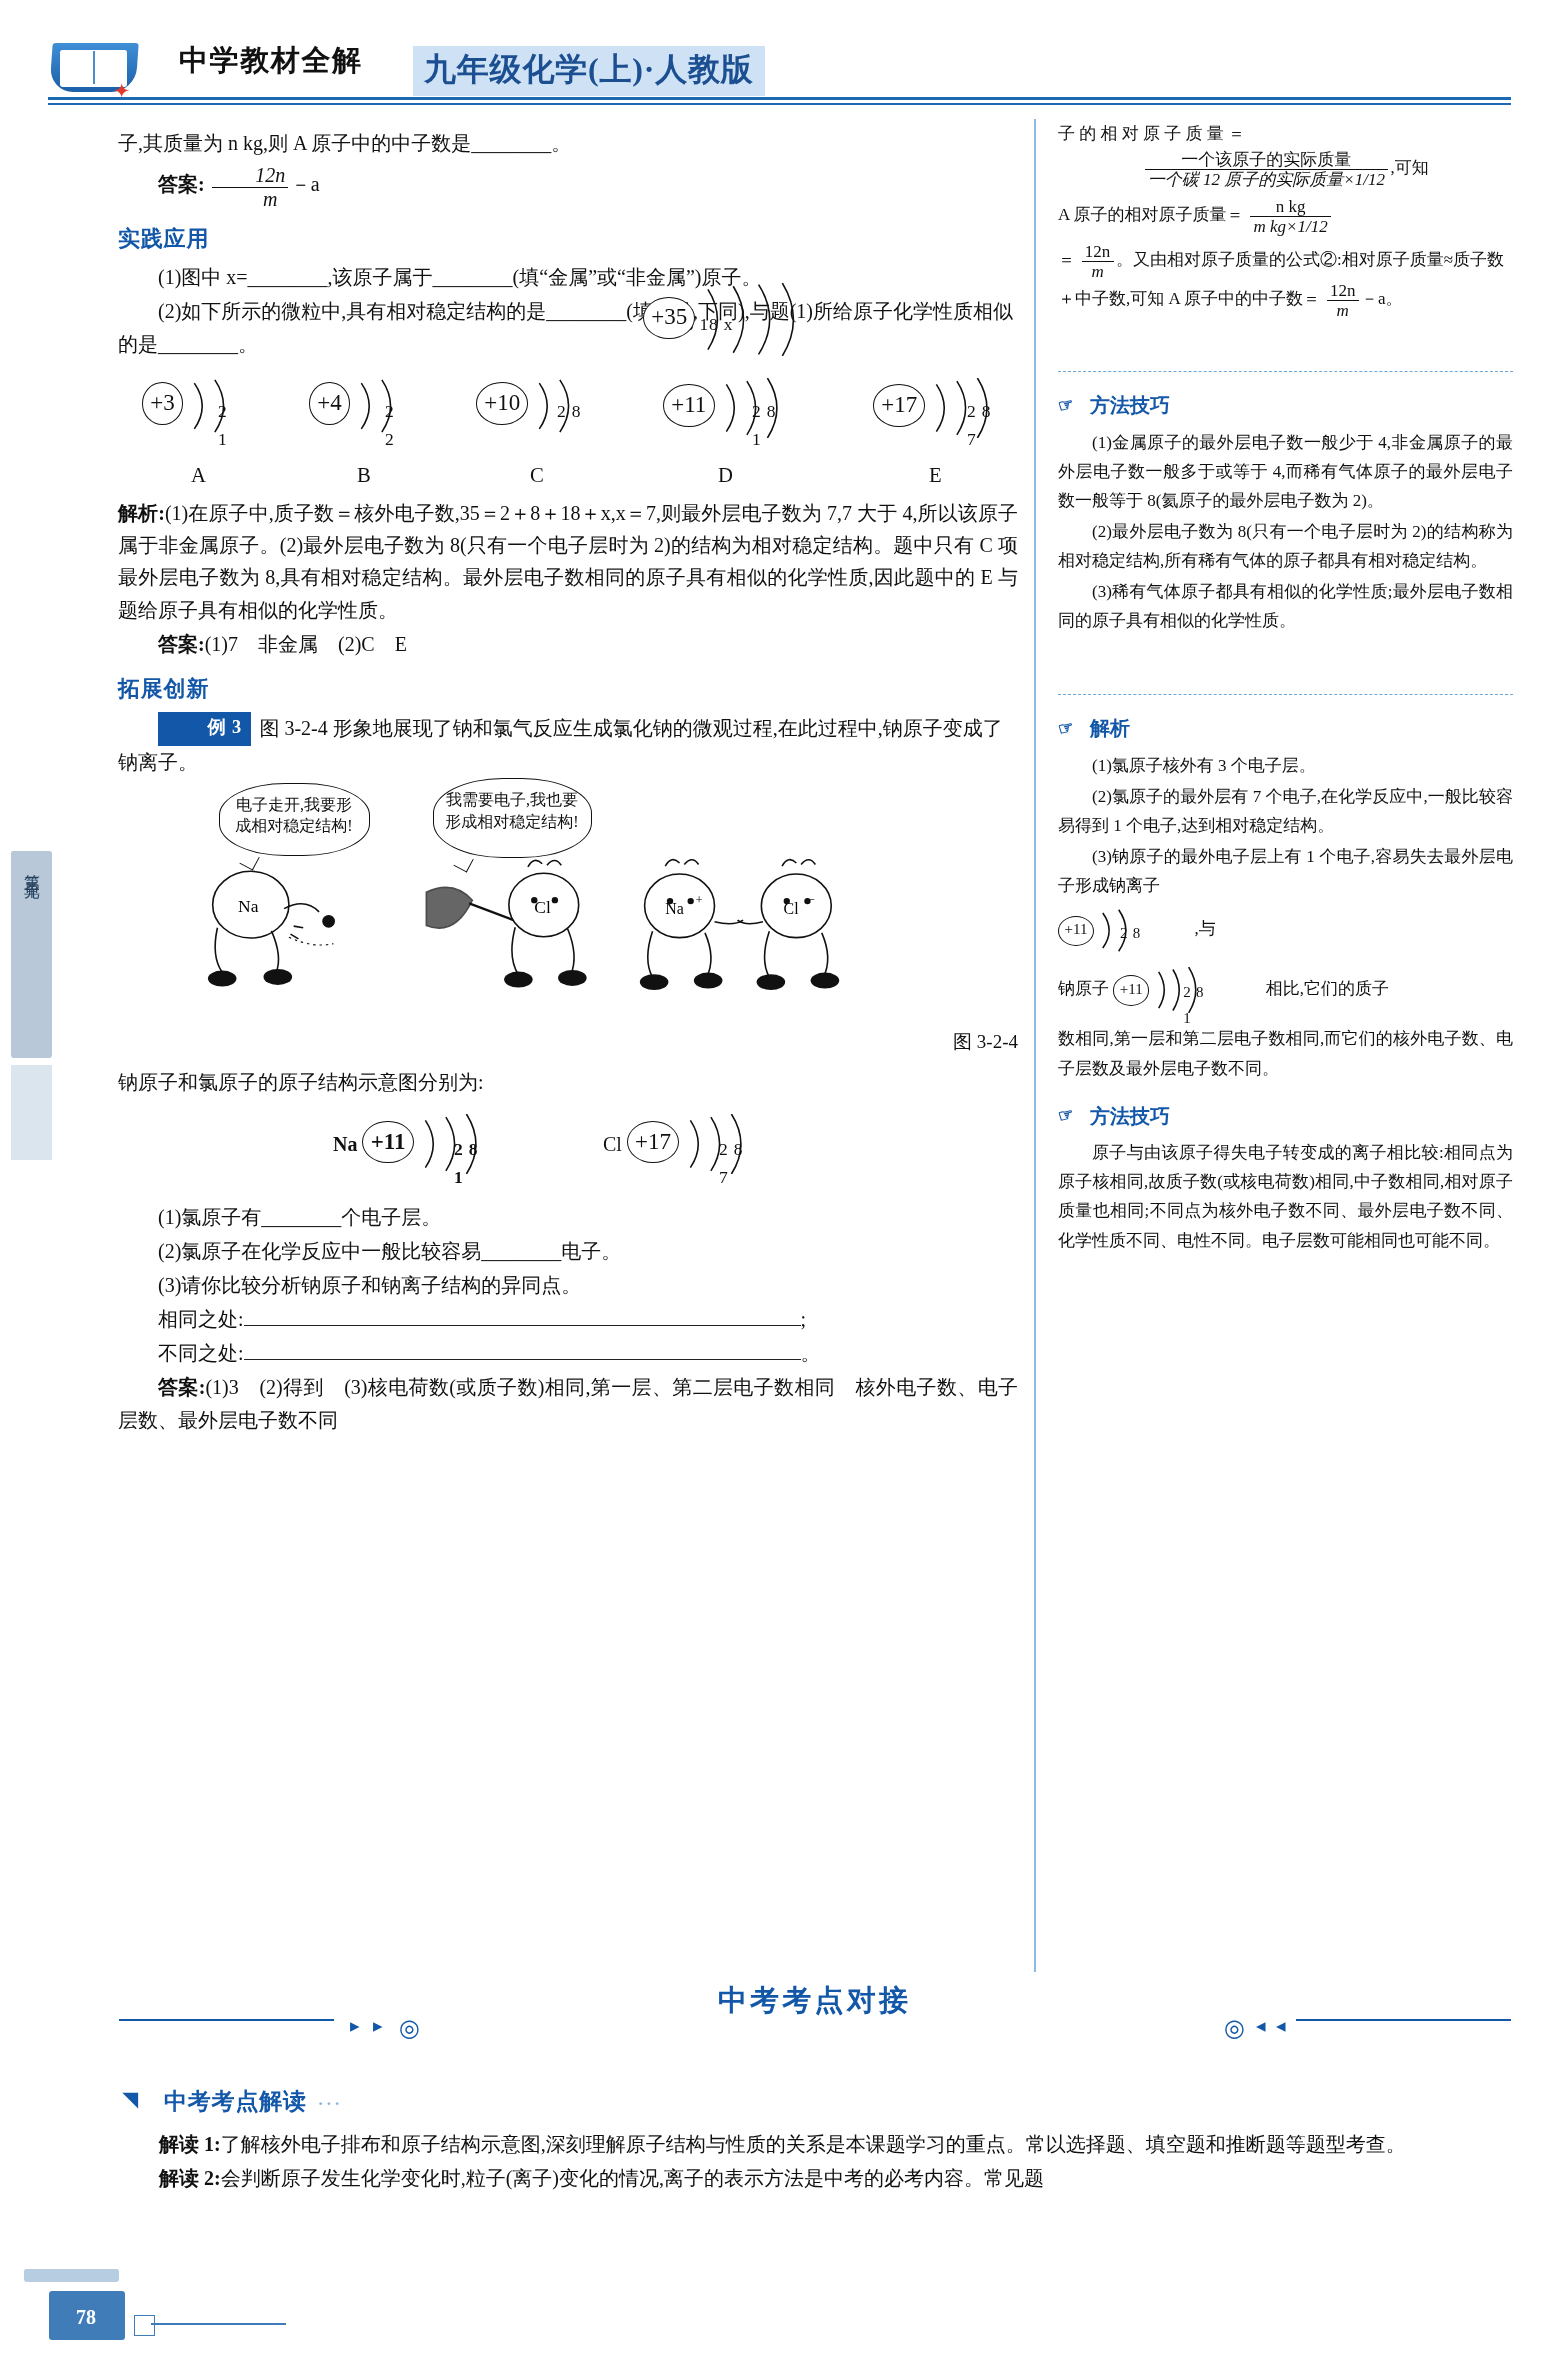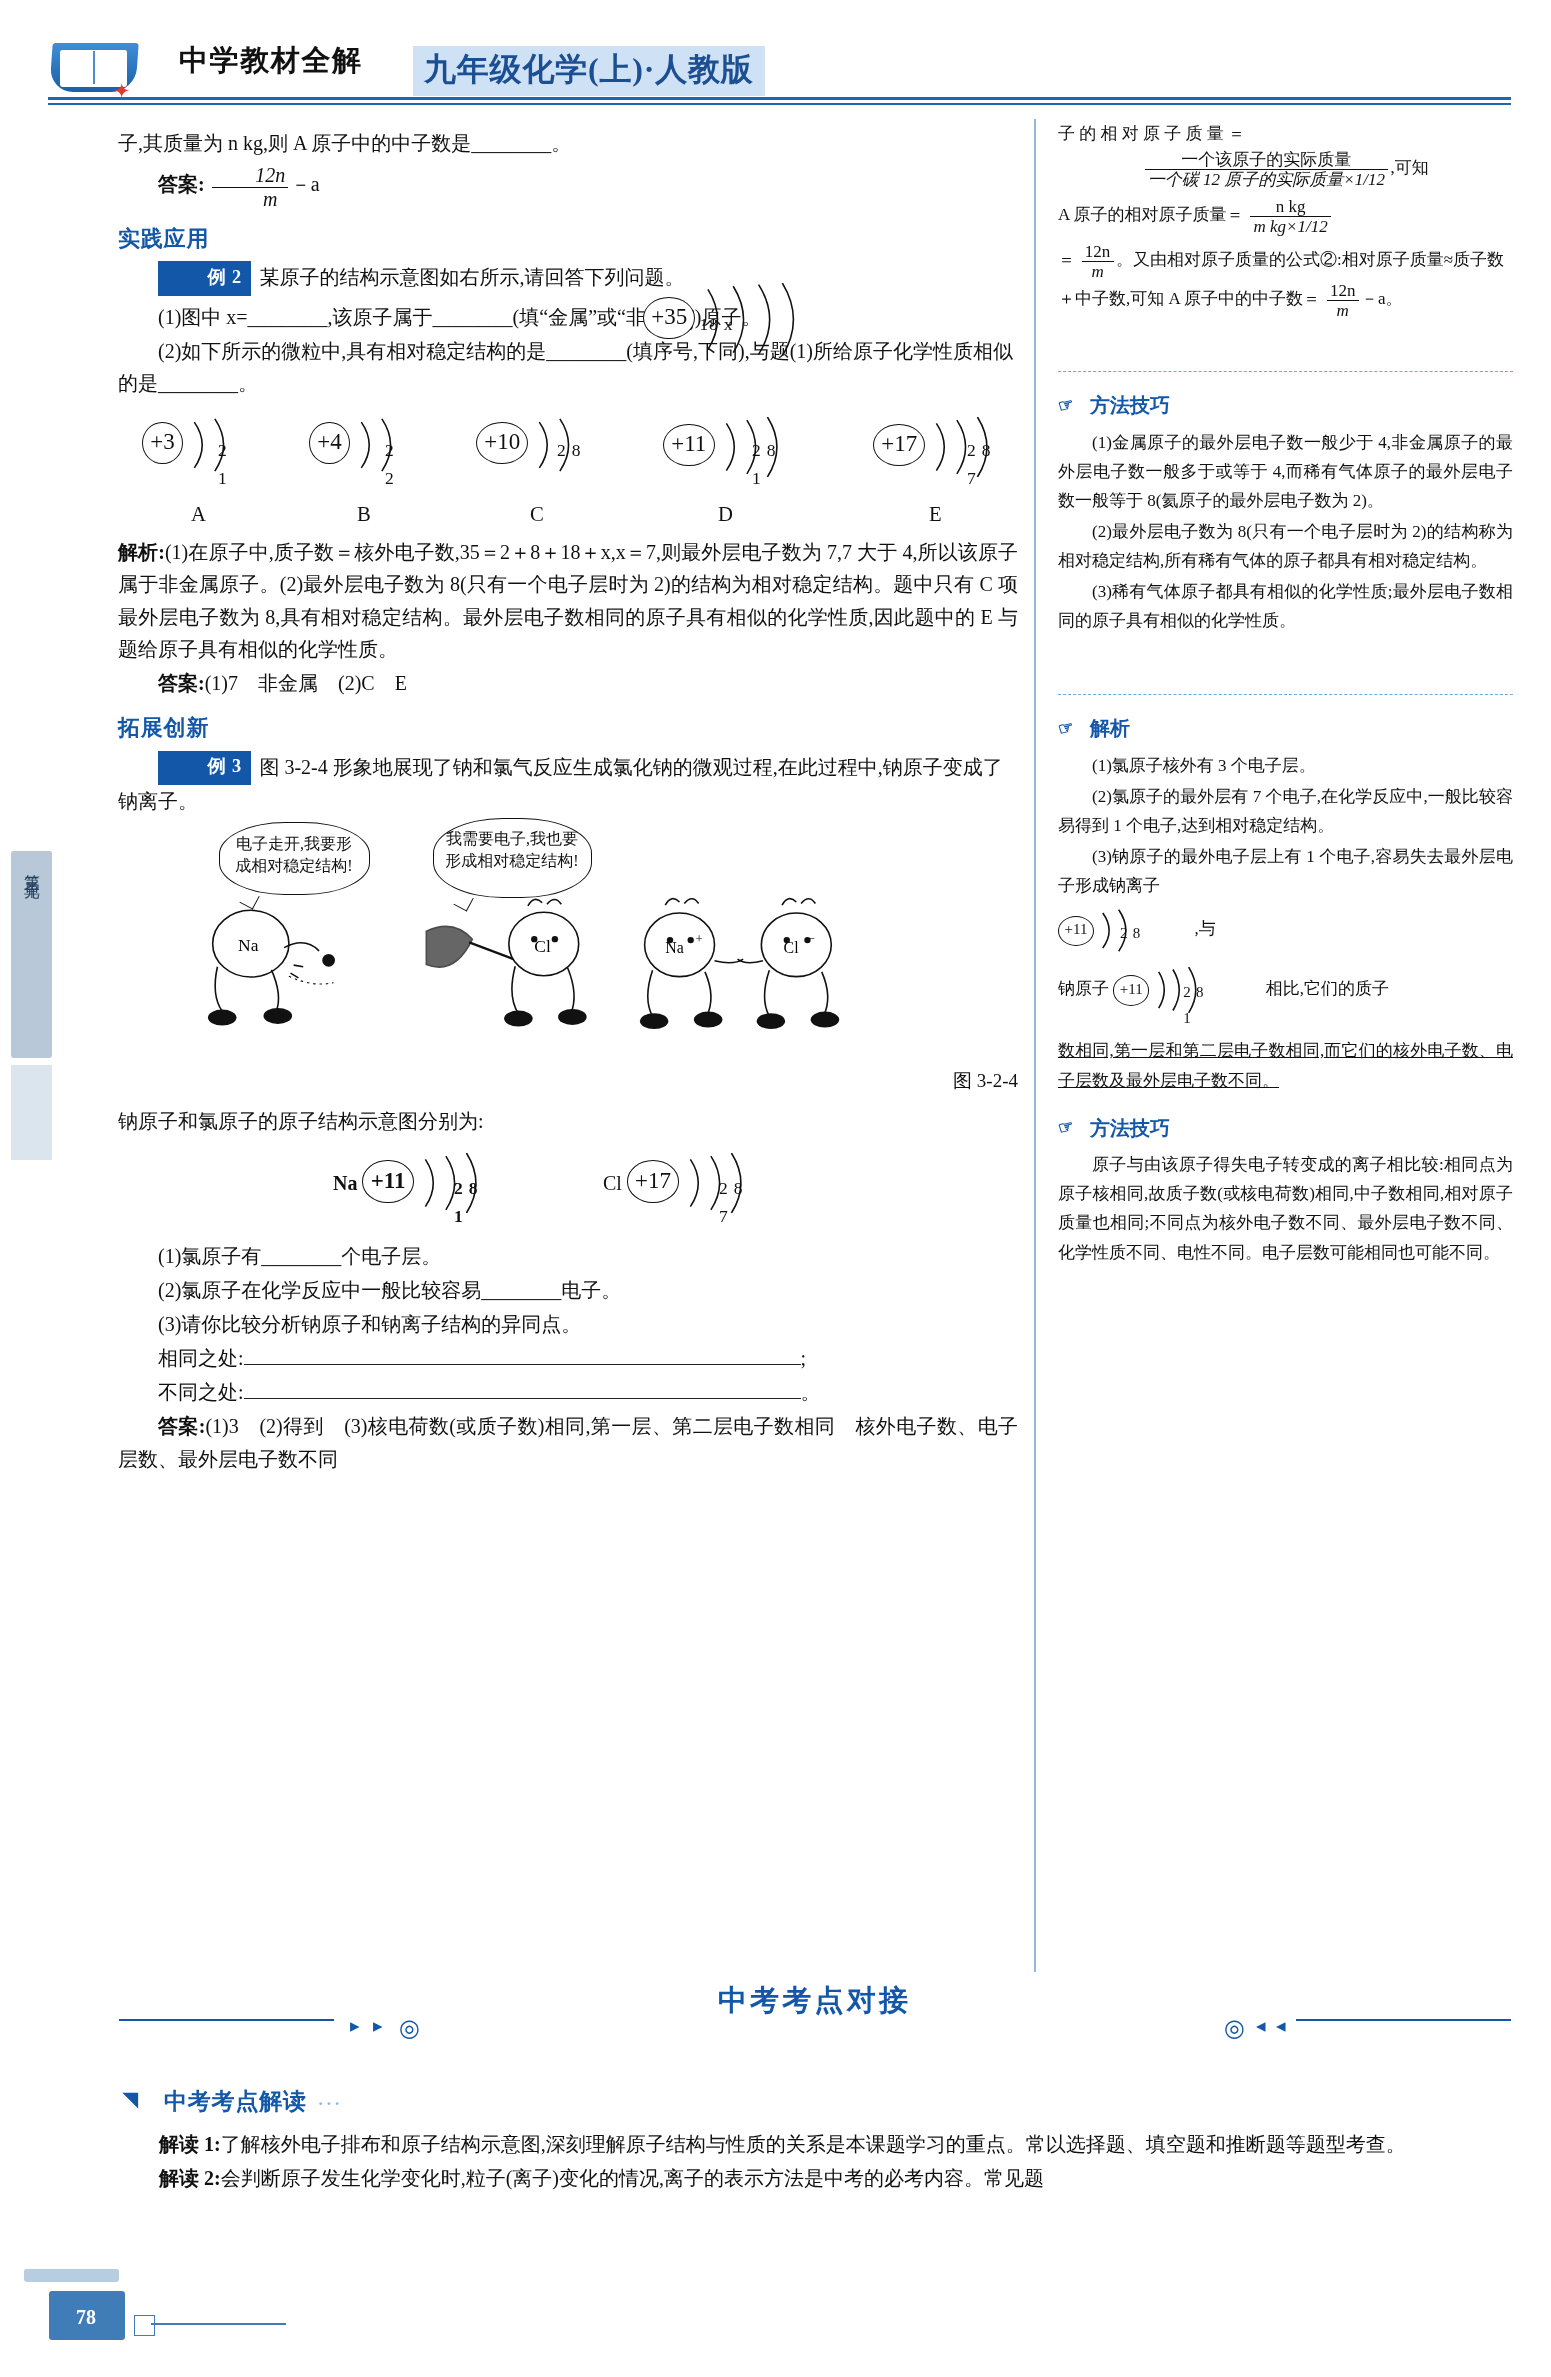--- a/index.html
+++ b/index.html
@@ -234,23 +234,20 @@
       <span class="b">答案:</span>
       <span class="frac">
         <span class="num">12n</span>
         <span class="den">m</span>
       </span><span>－a</span>
     </p>
 
     <p class="blue-head">实践应用</p>
 
     <div style="position:relative;">
-      <p style="text-indent:2em;">
-        <span class="ex-badge">例 2</span><span>某原子的结构示意图如右所示,请回答下列问题。</span>
-      </p>
 
       <div style="position:absolute; left:525px; top:22px;">
         <span class="nucleus">+35</span>
         <svg class="arcs" width="95" height="73" viewBox="0 0 120 92">
           <path d="M10 8 Q34 46 10 84" fill="none" stroke="#111" stroke-width="2"></path>
           <path d="M42 4 Q68 46 42 88" fill="none" stroke="#111" stroke-width="2"></path>
           <path d="M74 2 Q102 46 74 90" fill="none" stroke="#111" stroke-width="2"></path>
           <path d="M104 0 Q132 46 104 92" fill="none" stroke="#111" stroke-width="2"></path>
         </svg>
         <span class="shellnums" style="position:absolute; left:27px; top:27px; width:127px;">2 8 18 x</span>
@@ -497,21 +494,21 @@
         <svg class="arcs" width="52" height="46" viewBox="0 0 66 58">
           <path d="M6 6 Q20 29 6 52" fill="none" stroke="#111" stroke-width="2"></path>
           <path d="M24 3 Q40 29 24 55" fill="none" stroke="#111" stroke-width="2"></path>
           <path d="M44 0 Q62 29 44 58" fill="none" stroke="#111" stroke-width="2"></path>
         </svg>
         <span class="shellnums" style="font-size:15px; position:absolute; left:70px; top:12.7px;">2 8 1</span>
       </span>
       <span style="margin-left:56px;">相比,它们的质子</span>
     </p>
 
-    <p class="r-p" style="margin-top:23px; text-align:justify;text-decoration:underline;">数相同,第一层和第二层电子数相同,而它们的核外电子数、电子层数及最外层电子数不同。</p>
+    <p class="r-p" style="margin-top:11px; text-align:justify;">数相同,第一层和第二层电子数相同,而它们的核外电子数、电子层数及最外层电子数不同。</p>
 
     <p class="r-head" style="margin-top:16px;">
       <span class="hand">☞</span><span>方法技巧</span>
     </p>
     <p class="r-p r-ind" style="text-align:justify;">原子与由该原子得失电子转变成的离子相比较:相同点为原子核相同,故质子数(或核电荷数)相同,中子数相同,相对原子质量也相同;不同点为核外电子数不同、最外层电子数不同、化学性质不同、电性不同。电子层数可能相同也可能不同。</p>
   </div>
 
   <div class="banner">
     <div class="rule l"></div>
     <div class="rule r"></div>

